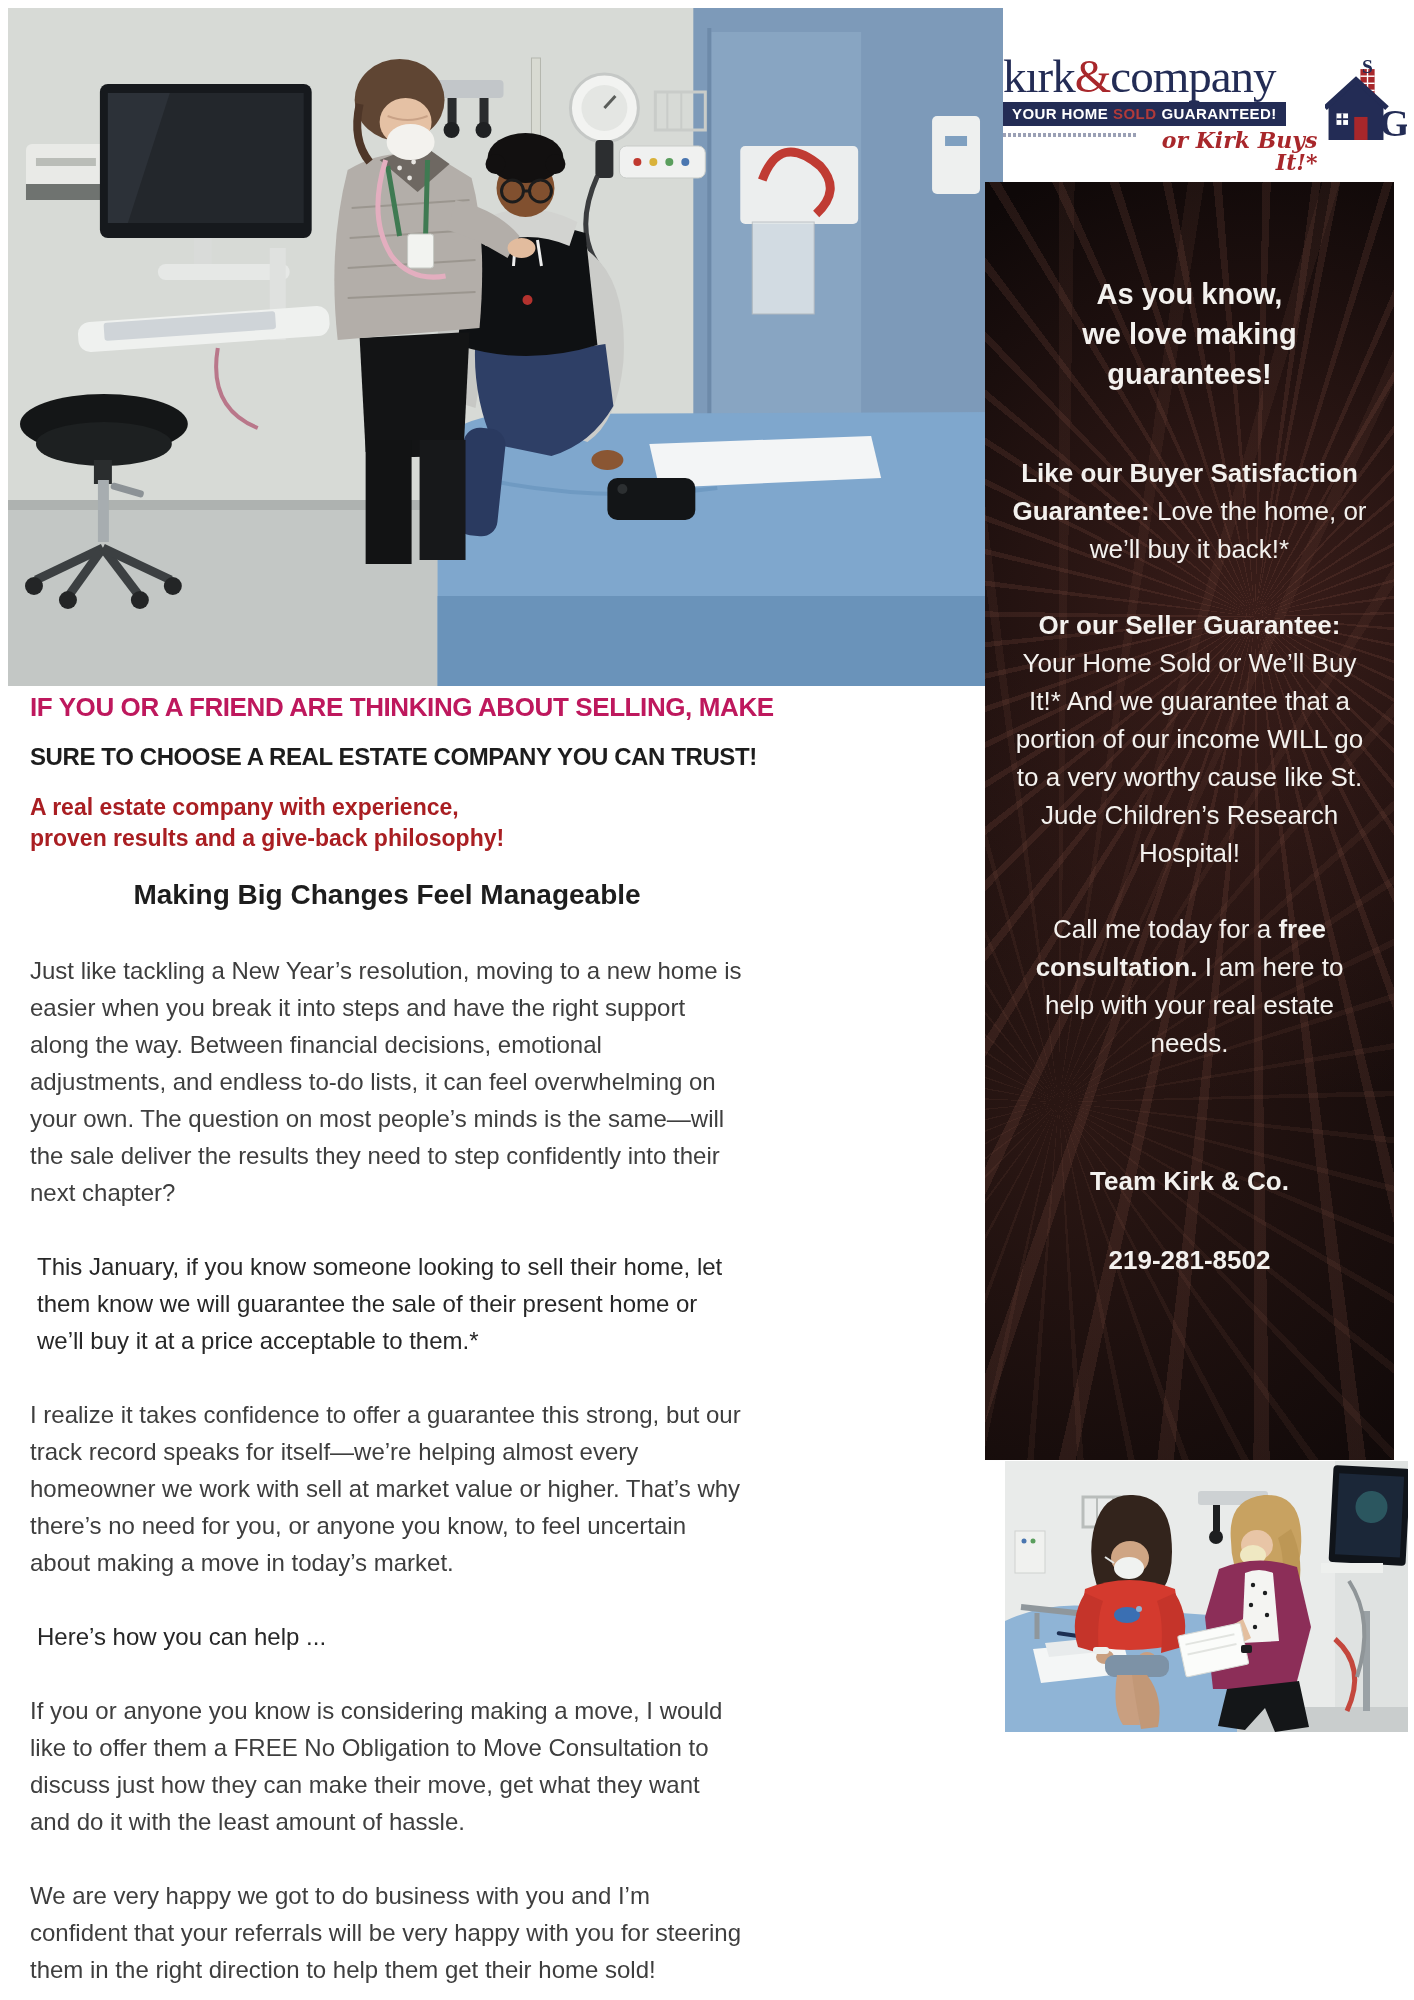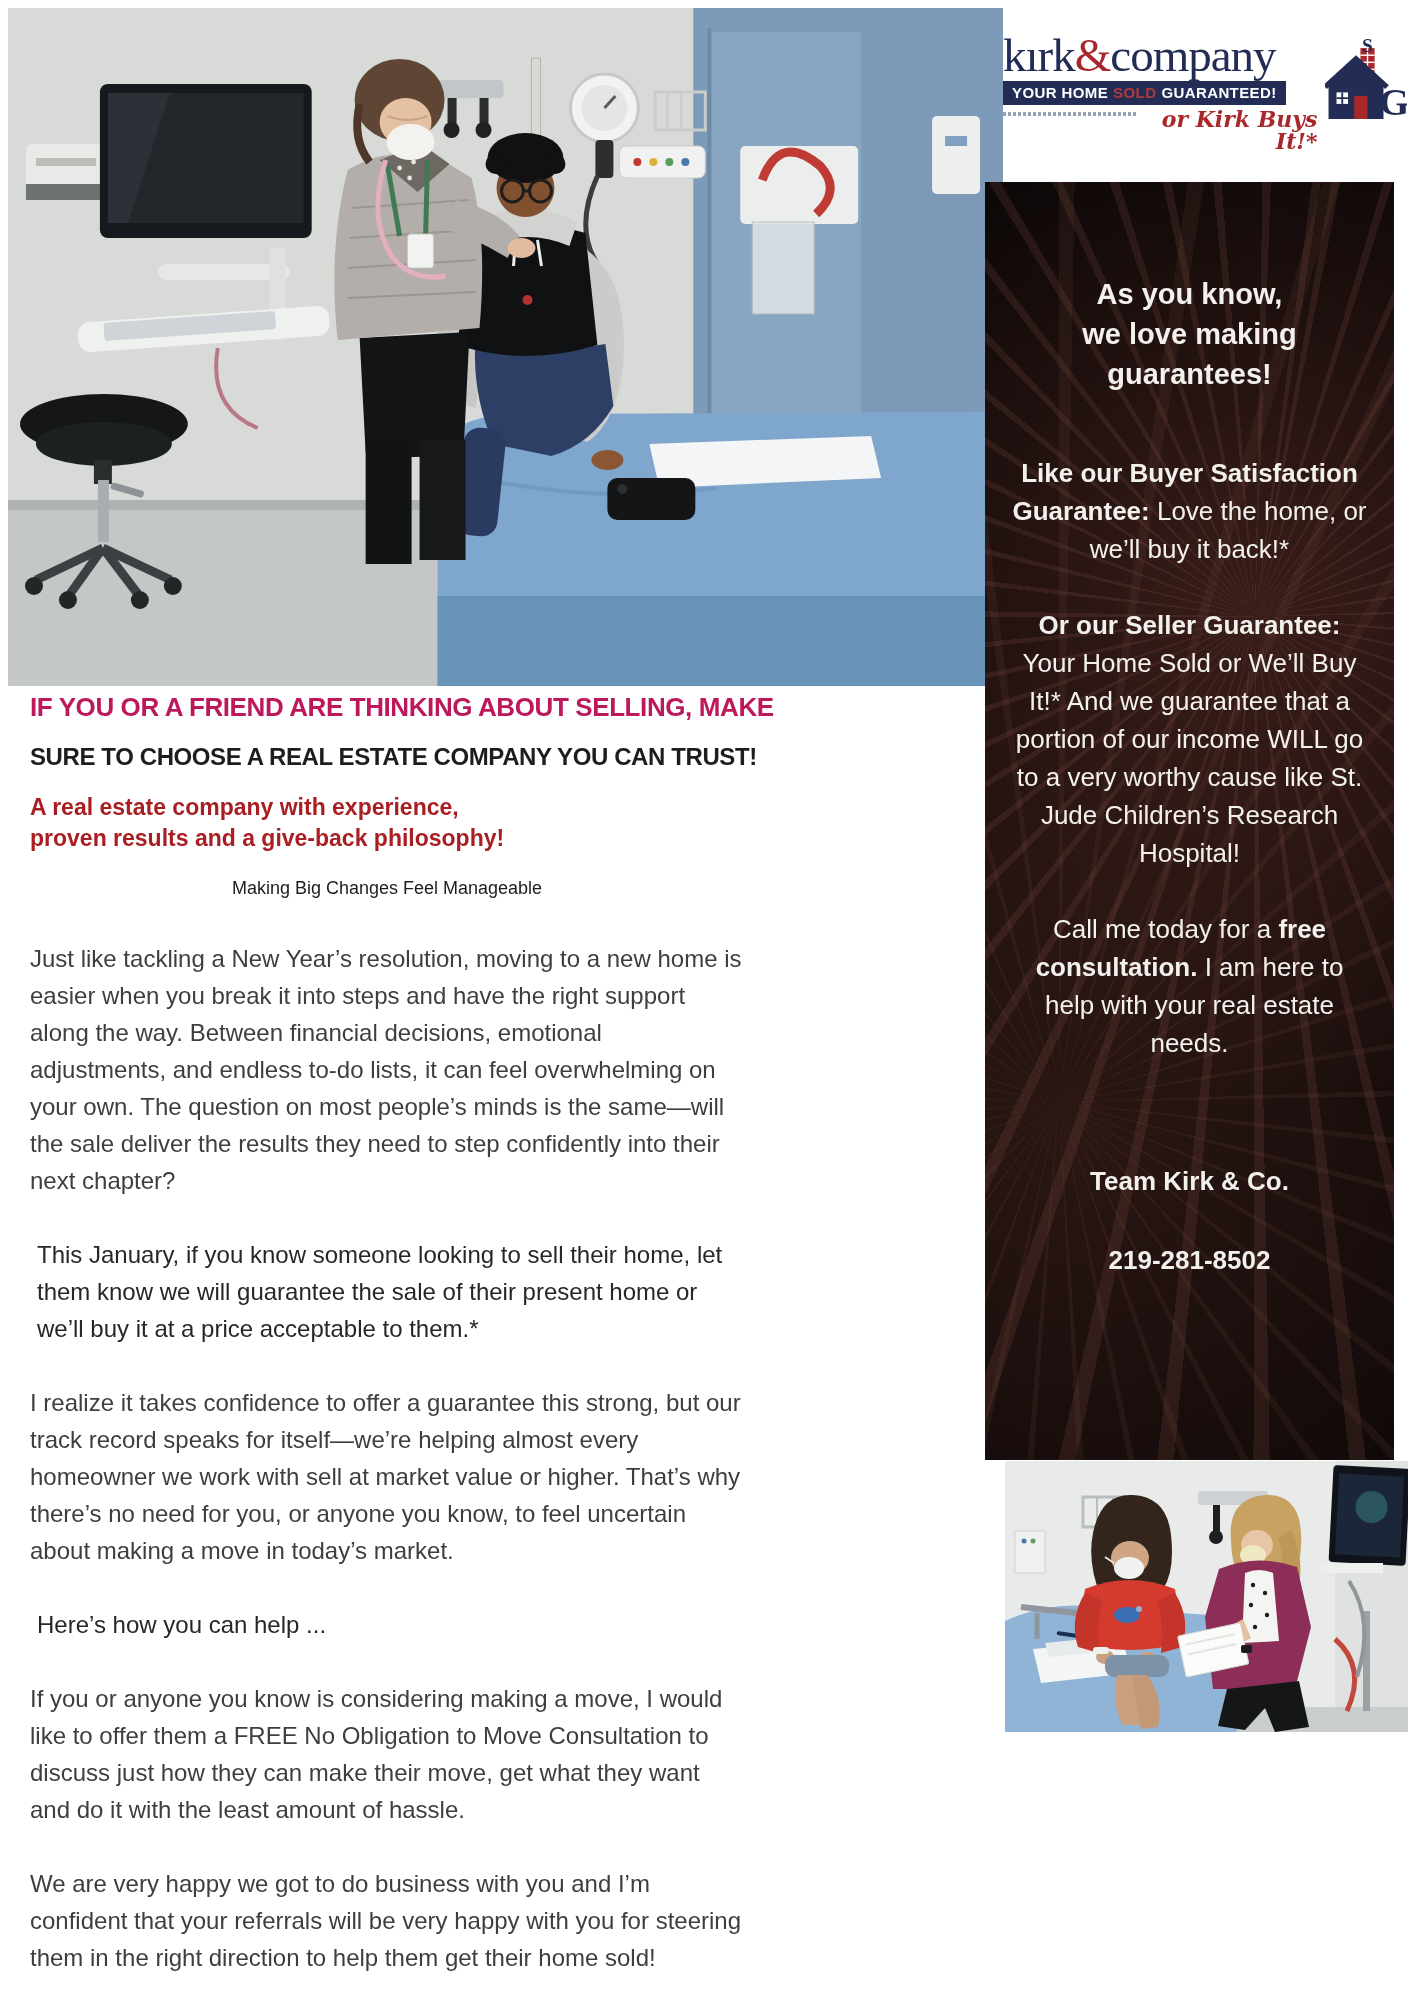--- a/index.html
+++ b/index.html
@@ -4,21 +4,21 @@
 <style>
   html,body{margin:0;padding:0;background:#ffffff;}
   .page{position:relative;width:1414px;height:2000px;background:#ffffff;overflow:hidden;
         font-family:"Liberation Sans",sans-serif;}
 
   
   .photo-top{position:absolute;left:8px;top:8px;width:995px;height:678px;overflow:hidden;background:#d7dad6;}
   .photo-top svg{display:block;width:100%;height:100%;}
 
   
-  .logo{position:absolute;left:1003px;top:32px;width:404px;height:146px;display:flex;align-items:flex-start;justify-content:center;gap:8px;}
+  .logo{position:absolute;left:1003px;top:53px;width:404px;height:146px;display:flex;align-items:flex-start;justify-content:center;gap:8px;}
   .logo-text{display:flex;flex-direction:column;align-items:flex-start;}
   .brand{font-family:"Liberation Serif",serif;font-size:47px;line-height:1;color:#232c55;letter-spacing:-1px;}
   .brand .amp{color:#a8272b;}
   .banner{margin-top:2px;background:#232c55;color:#ffffff;font-weight:bold;font-size:15px;
           letter-spacing:.4px;padding:3px 9px 4px;white-space:nowrap;}
   .banner .sold{color:#b03a3a;margin:0 5px;}
   .subrow{width:100%;display:flex;justify-content:space-between;align-items:flex-start;margin-top:3px;text-align:right;}
   .fineprint{width:150px;height:4px;margin-top:4px;
              background:repeating-linear-gradient(90deg,#9aa0b5 0 3px,transparent 3px 5px);}
   .tagline{font-family:"DejaVu Serif","Liberation Serif",serif;font-style:italic;font-weight:bold;
@@ -42,21 +42,21 @@
 
   
   .photo-bottom{position:absolute;left:1005px;top:1461px;width:403px;height:271px;overflow:hidden;background:#e9ebea;}
   .photo-bottom svg{display:block;width:100%;height:100%;}
 
   
   .article{position:absolute;left:30px;top:692px;width:714px;color:#3e3e3e;}
   .h-black1{margin:0;font-size:26px;line-height:1.2;font-weight:bold;color:#be185d;letter-spacing:-0.4px;white-space:nowrap;}
   .h-black2{margin:20px 0 0;font-size:24px;line-height:1.2;font-weight:bold;color:#1d1d1d;letter-spacing:-0.4px;white-space:nowrap;}
   .h-red{margin:20px 0 0;font-size:23px;line-height:31px;font-weight:bold;color:#a91e22;}
-  .h-sub{margin:24px 0 0;font-size:18px;line-height:1.2;font-weight:normal;color:#1d1d1d;text-align:center;}
+  .h-sub{margin:24px 0 0;font-size:28px;line-height:1.2;font-weight:bold;color:#1d1d1d;text-align:center;}
   .body-copy{margin-top:40px;}
   .body-copy p{margin:0 0 37px;font-size:24px;line-height:37px;}
   .body-copy p.bold{font-weight:normal;color:#272727;margin-left:7px;}
 </style>
 </head>
 <body>
 
 <div class="page">
 
   <div class="photo-top">

